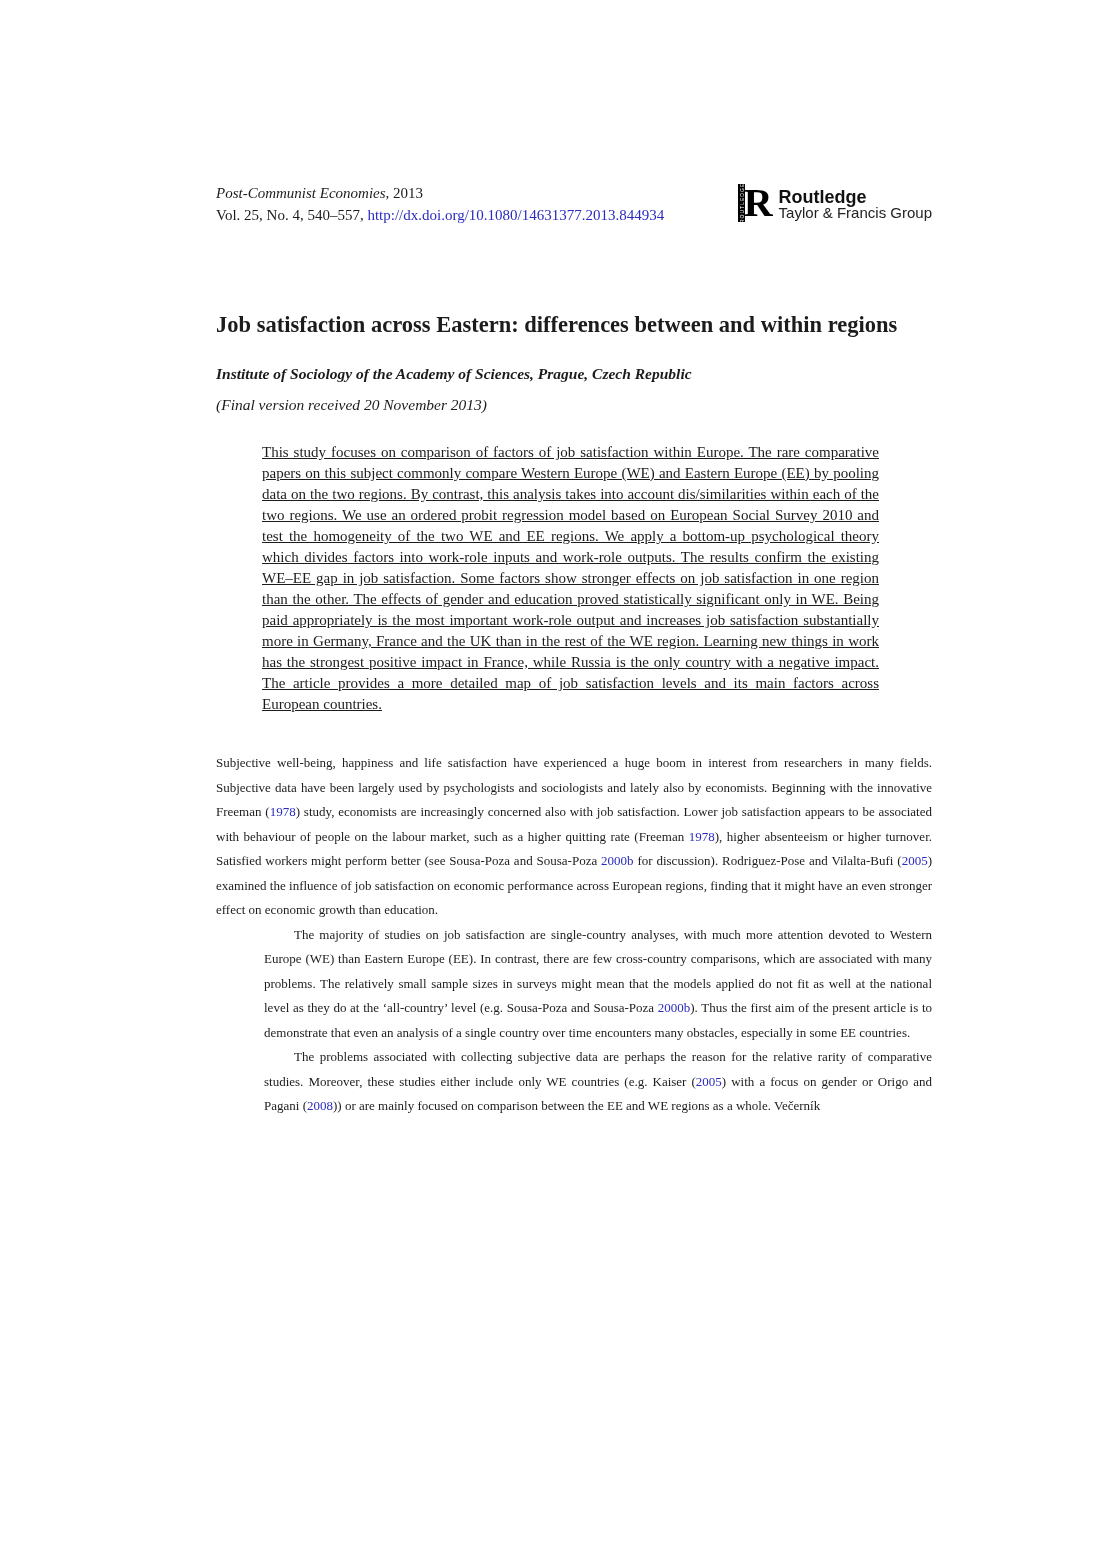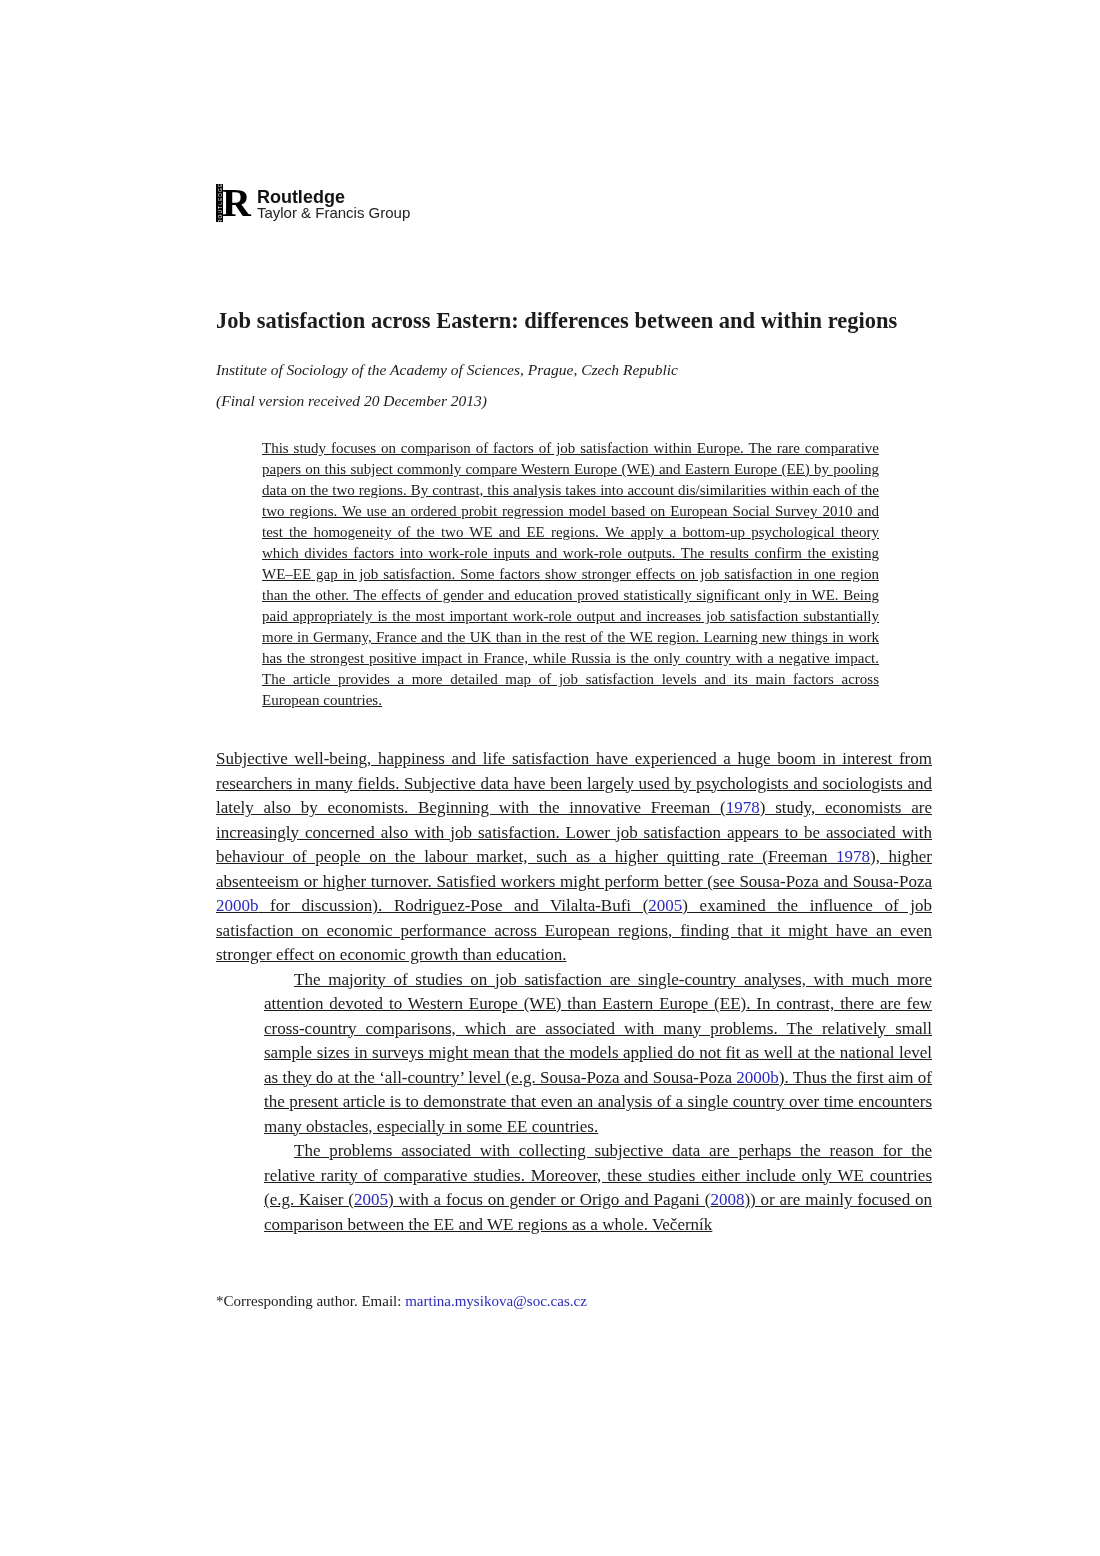--- a/index.html
+++ b/index.html
@@ -57,72 +57,75 @@
   .logo-group { font-size: 15px; color: #222; line-height: 12px; }
 
   
   .article-title {
     margin-top: 84px;
     font-size: 22.5px;
     font-weight: bold;
     line-height: 30px;
   }
   .authors-line { margin-top: 16px; font-size: 16.5px; }
-  .affiliation { margin-top: 25px; font-size: 15.5px; font-style: italic; }
+  .affiliation { margin-top: 25px; font-size: 15.5px; font-style: italic; font-weight: bold; }
   .received { margin-top: 13px; font-size: 15.5px; font-style: italic; }
 
   
   .abstract {
     margin: 28px 53px 0 46px;
     font-size: 15px;
     line-height: 21px;
     text-align: justify;
     text-decoration: underline;
   }
 
   
-  .body-text { margin-top: 36px; font-size: 17px; line-height: 24.5px; text-align: justify; text-decoration: underline; }
+  .body-text { margin-top: 36px; font-size: 13px; line-height: 24.5px; text-align: justify; }
   .body-text p { margin: 0; }
   .body-text p.indent { text-indent: 30px; margin-left: 48px; }
 
   
   .footnote { margin-top: 56px; font-size: 15px; }
   .copyright { margin-top: 27px; font-size: 13.5px; }
 </style>
 </head>
 <body>
 
 <div class="page">
   <div class="content">
 
     <div class="header-row">
+      <div class="journal-block">
+        <div><span class="journal-name">Post-Communist Economies</span><span>, 2013</span></div>
+        <div class="vol-line"><span>Vol. 25, No. 4, 540–557, </span><span class="link">http://dx.doi.org/10.1080/14631377.2013.844934</span></div>
+      </div>
       <div class="logo">
         <div class="logo-mark">
           <span class="logo-mark-vertical">ROUTLEDGE</span>
           <span class="logo-mark-r">R</span>
         </div>
         <div class="logo-text">
           <div class="logo-brand">Routledge</div>
           <div class="logo-group">Taylor &amp; Francis Group</div>
         </div>
       </div>
     </div>
 
     <h1 class="article-title">Job satisfaction across Eastern: differences between and within regions</h1>
 
 
     <div class="affiliation">Institute of Sociology of the Academy of Sciences, Prague, Czech Republic</div>
 
-    <div class="received">(Final version received 20 December 2013)</div>
+    <div class="received">(Final version received 20 November 2013)</div>
 
     <div class="abstract">This study focuses on comparison of factors of job satisfaction within Europe. The rare comparative papers on this subject commonly compare Western Europe (WE) and Eastern Europe (EE) by pooling data on the two regions. By contrast, this analysis takes into account dis/similarities within each of the two regions. We use an ordered probit regression model based on European Social Survey 2010 and test the homogeneity of the two WE and EE regions. We apply a bottom-up psychological theory which divides factors into work-role inputs and work-role outputs. The results confirm the existing WE–EE gap in job satisfaction. Some factors show stronger effects on job satisfaction in one region than the other. The effects of gender and education proved statistically significant only in WE. Being paid appropriately is the most important work-role output and increases job satisfaction substantially more in Germany, France and the UK than in the rest of the WE region. Learning new things in work has the strongest positive impact in France, while Russia is the only country with a negative impact. The article provides a more detailed map of job satisfaction levels and its main factors across European countries.</div>
 
     <div class="body-text">
       <p><span>Subjective well-being, happiness and life satisfaction have experienced a huge boom in interest from researchers in many fields. Subjective data have been largely used by psychologists and sociologists and lately also by economists. Beginning with the innovative Freeman (</span><span class="link">1978</span><span>) study, economists are increasingly concerned also with job satisfaction. Lower job satisfaction appears to be associated with behaviour of people on the labour market, such as a higher quitting rate (Freeman </span><span class="link">1978</span><span>), higher absenteeism or higher turnover. Satisfied workers might perform better (see Sousa-Poza and Sousa-Poza </span><span class="link">2000b</span><span> for discussion). Rodriguez-Pose and Vilalta-Bufi (</span><span class="link">2005</span><span>) examined the influence of job satisfaction on economic performance across European regions, finding that it might have an even stronger effect on economic growth than education.</span></p>
       <p class="indent"><span>The majority of studies on job satisfaction are single-country analyses, with much more attention devoted to Western Europe (WE) than Eastern Europe (EE). In contrast, there are few cross-country comparisons, which are associated with many problems. The relatively small sample sizes in surveys might mean that the models applied do not fit as well at the national level as they do at the ‘all-country’ level (e.g. Sousa-Poza and Sousa-Poza </span><span class="link">2000b</span><span>). Thus the first aim of the present article is to demonstrate that even an analysis of a single country over time encounters many obstacles, especially in some EE countries.</span></p>
       <p class="indent"><span>The problems associated with collecting subjective data are perhaps the reason for the relative rarity of comparative studies. Moreover, these studies either include only WE countries (e.g. Kaiser (</span><span class="link">2005</span><span>) with a focus on gender or Origo and Pagani (</span><span class="link">2008</span><span>)) or are mainly focused on comparison between the EE and WE regions as a whole. Večerník</span></p>
     </div>
 
-    <div class="footnote"><span>*Corresponding author. Email: </span><span class="link">martina.mysikova@soc.cas.cz</span></div>
 
 
   </div>
 </div>
 
 </body></html>

